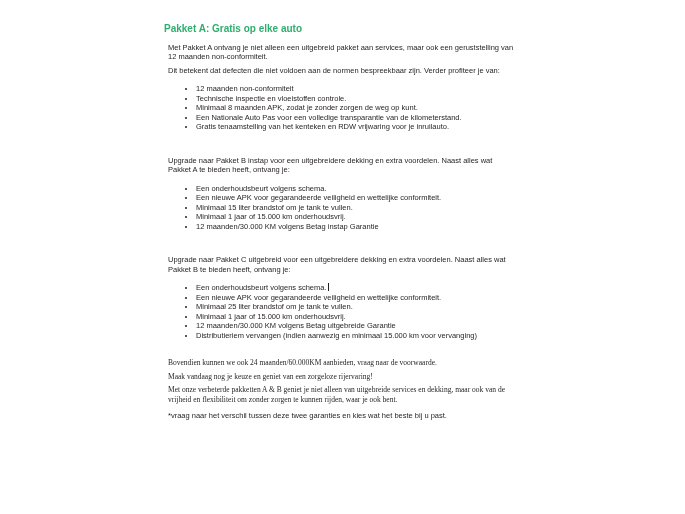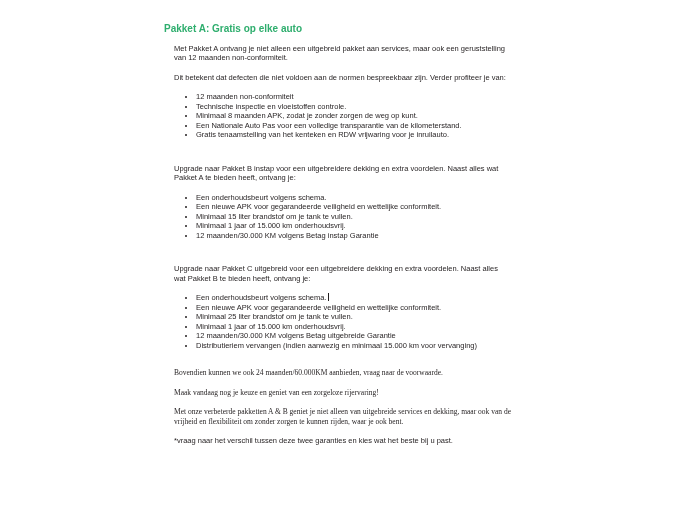--- a/index.html
+++ b/index.html
@@ -44,21 +44,21 @@
   }
   .section { margin-top: 24px; }
   .section.first { margin-top: 16px; }
   h2 {
     font-size: 10px;
     line-height: 9.5px;
     font-weight: bold;
     color: #2fae6e;
     margin: 0 0 9px 0;
   }
-  p { margin: 10px; }
+  p { margin: 4px; }
   ul {
     margin: 9px 0 0 0;
     padding-left: 32px;
     list-style: disc;
   }
   li { margin: 0; }
   .caret {
     display: inline-block;
     width: 1px;
     height: 8px;

